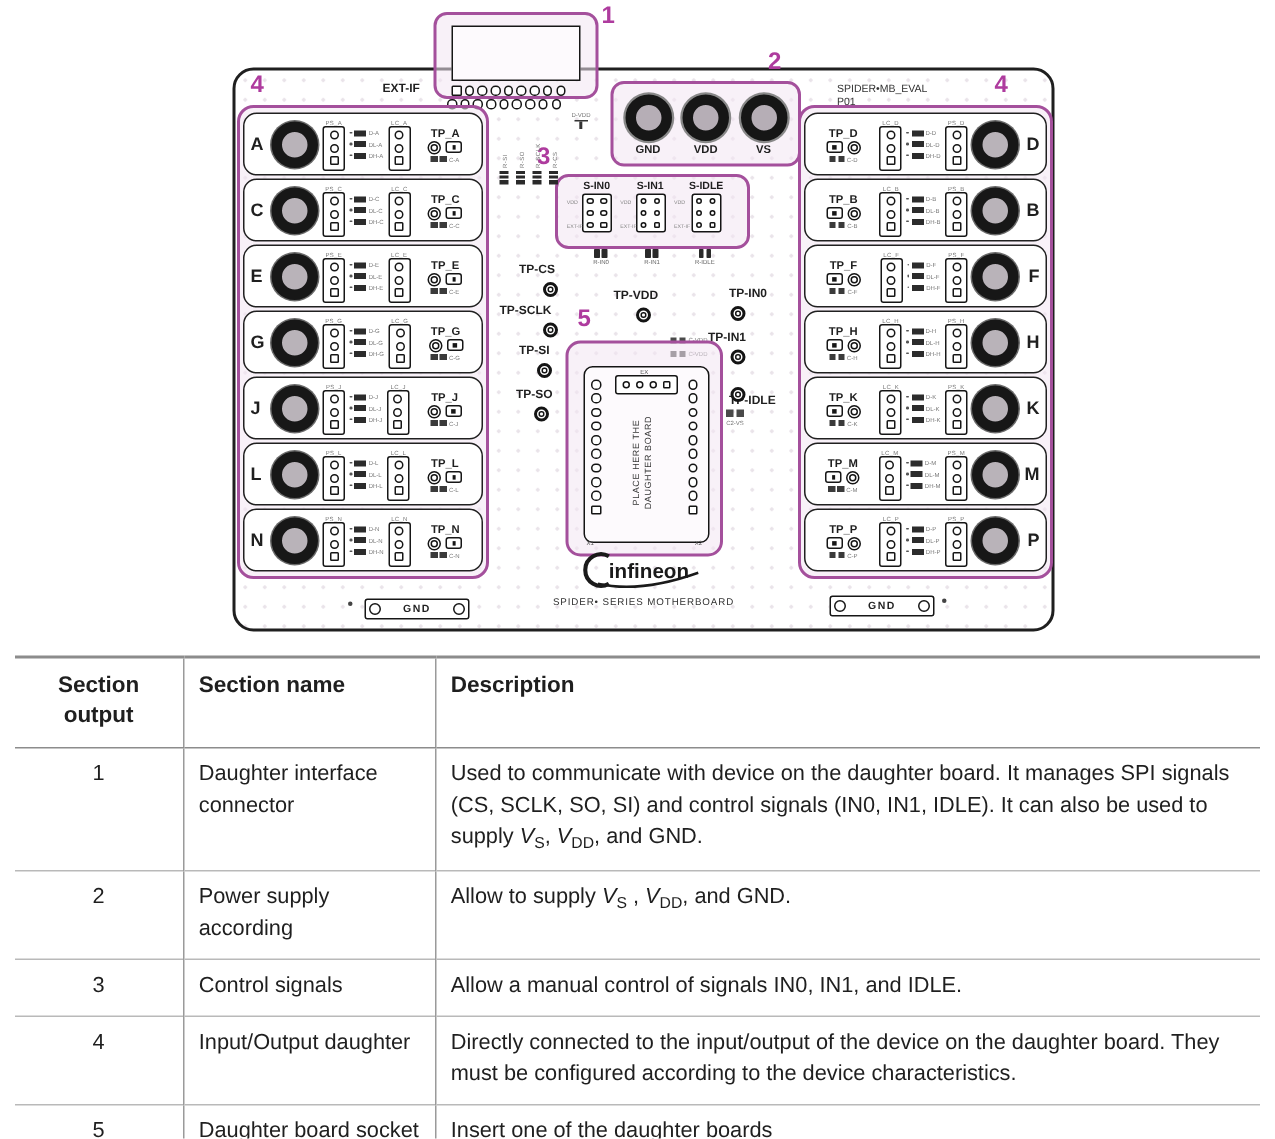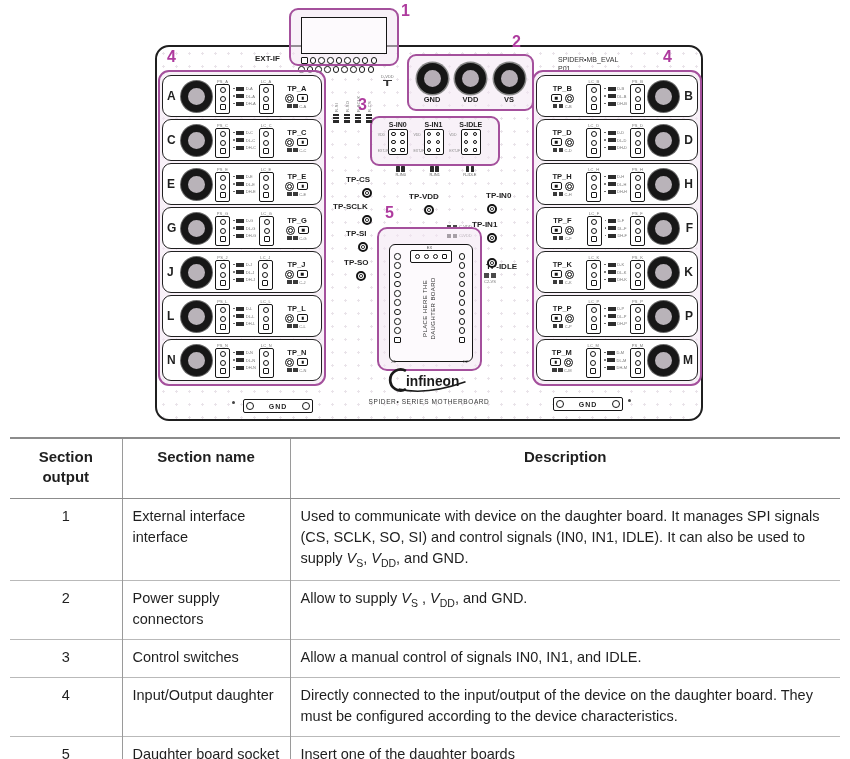--- a/index.html
+++ b/index.html
@@ -116,21 +116,21 @@
   .series-label{position:absolute;left:155px;top:398px;width:548px;text-align:center;font-size:6.5px;letter-spacing:.6px;color:#333}
   .gndbar{position:absolute;width:70px;height:14px;border:1.7px solid #161616;border-radius:2px;background:#fff;display:flex;align-items:center;justify-content:space-between;padding:0 2px}
   .gndbar.l{left:243px;top:399px}
   .gndbar.r{left:553px;top:397px}
   .gdot{width:8px;height:8px;border:1.7px solid #161616;border-radius:50%}
   .glab{font-size:7px;font-weight:bold;letter-spacing:1px}
   .pt{position:absolute;width:3px;height:3px;background:#444;border-radius:50%}
 
   
   .tbl{position:absolute;left:10px;top:437px;width:830px;border-collapse:collapse;font-size:14.5px;color:#1f1f1f}
-  .tbl th{font-size:15px;font-weight:bold;text-align:center;vertical-align:top;padding:8px 10px 12px;border-top:2px solid #8c8c8c;border-bottom:1.5px solid #8c8c8c;line-height:1.3}
+  .tbl th{font-size:15px;font-weight:bold;text-align:left;vertical-align:top;padding:8px 10px 12px;border-top:2px solid #8c8c8c;border-bottom:1.5px solid #8c8c8c;line-height:1.3}
   .tbl th:first-child{text-align:center}
   .tbl td{vertical-align:top;padding:7px 10px 9px;border-top:1.2px solid #b9b9b9;line-height:1.45}
   .tbl tbody tr:first-child td{border-top:none}
   .tbl tbody tr:last-child td{border-bottom:2px solid #8c8c8c}
   .tbl th + th, .tbl td + td{border-left:1px solid #9a9a9a}
   .c-num{text-align:center}
   .iv{font-style:italic}
   .sb{font-size:10.5px;vertical-align:-3.5px}
 </style>
 </head>
@@ -740,20 +740,70 @@
               <span class="clab">C-N</span>
             </span>
           </span>
         </div>
       </div>
 
     <div class="mag-box chanbox right">
 
         <div class="chan-row">
           <span class="tpa">
+            <span class="tlab">TP_D</span>
+            <span class="trow">
+              <span class="chip"></span>
+              <span class="tpr"></span>
+            </span>
+            <span class="sqpair">
+              <b></b>
+              <b></b>
+              <span class="clab">C-D</span>
+            </span>
+          </span>
+          <span class="hdrcol">
+            <span class="hlab">LC_D</span>
+            <span class="pinhdr">
+              <i></i>
+              <i></i>
+              <i></i>
+            </span>
+          </span>
+          <span class="comps">
+            <span class="crow">
+              <span class="dot"></span>
+              <span class="bar"></span>
+              <span class="clab">D-D</span>
+            </span>
+            <span class="crow">
+              <span class="dot"></span>
+              <span class="bar"></span>
+              <span class="clab">DL-D</span>
+            </span>
+            <span class="crow">
+              <span class="dot"></span>
+              <span class="bar"></span>
+              <span class="clab">DH-D</span>
+            </span>
+          </span>
+          <span class="hdrcol">
+            <span class="hlab">PS_D</span>
+            <span class="pinhdr">
+              <i></i>
+              <i></i>
+              <i></i>
+            </span>
+          </span>
+          <span class="jack"></span>
+          <span class="ltr">D</span>
+        </div>
+
+        <div class="chan-row">
+          <span class="tpa">
             <span class="tlab">TP_B</span>
             <span class="trow">
               <span class="chip"></span>
               <span class="tpr"></span>
             </span>
             <span class="sqpair">
               <b></b>
               <b></b>
               <span class="clab">C-B</span>
             </span>
@@ -790,66 +840,66 @@
               <i></i>
               <i></i>
             </span>
           </span>
           <span class="jack"></span>
           <span class="ltr">B</span>
         </div>
 
         <div class="chan-row">
           <span class="tpa">
-            <span class="tlab">TP_D</span>
-            <span class="trow">
-              <span class="chip"></span>
-              <span class="tpr"></span>
-            </span>
-            <span class="sqpair">
-              <b></b>
-              <b></b>
-              <span class="clab">C-D</span>
-            </span>
-          </span>
-          <span class="hdrcol">
-            <span class="hlab">LC_D</span>
-            <span class="pinhdr">
-              <i></i>
-              <i></i>
-              <i></i>
-            </span>
-          </span>
-          <span class="comps">
-            <span class="crow">
-              <span class="dot"></span>
-              <span class="bar"></span>
-              <span class="clab">D-D</span>
-            </span>
-            <span class="crow">
-              <span class="dot"></span>
-              <span class="bar"></span>
-              <span class="clab">DL-D</span>
-            </span>
-            <span class="crow">
-              <span class="dot"></span>
-              <span class="bar"></span>
-              <span class="clab">DH-D</span>
-            </span>
-          </span>
-          <span class="hdrcol">
-            <span class="hlab">PS_D</span>
-            <span class="pinhdr">
-              <i></i>
-              <i></i>
-              <i></i>
-            </span>
-          </span>
-          <span class="jack"></span>
-          <span class="ltr">D</span>
+            <span class="tlab">TP_F</span>
+            <span class="trow">
+              <span class="chip"></span>
+              <span class="tpr"></span>
+            </span>
+            <span class="sqpair">
+              <b></b>
+              <b></b>
+              <span class="clab">C-F</span>
+            </span>
+          </span>
+          <span class="hdrcol">
+            <span class="hlab">LC_F</span>
+            <span class="pinhdr">
+              <i></i>
+              <i></i>
+              <i></i>
+            </span>
+          </span>
+          <span class="comps">
+            <span class="crow">
+              <span class="dot"></span>
+              <span class="bar"></span>
+              <span class="clab">D-F</span>
+            </span>
+            <span class="crow">
+              <span class="dot"></span>
+              <span class="bar"></span>
+              <span class="clab">DL-F</span>
+            </span>
+            <span class="crow">
+              <span class="dot"></span>
+              <span class="bar"></span>
+              <span class="clab">DH-F</span>
+            </span>
+          </span>
+          <span class="hdrcol">
+            <span class="hlab">PS_F</span>
+            <span class="pinhdr">
+              <i></i>
+              <i></i>
+              <i></i>
+            </span>
+          </span>
+          <span class="jack"></span>
+          <span class="ltr">F</span>
         </div>
 
         <div class="chan-row">
           <span class="tpa">
             <span class="tlab">TP_H</span>
             <span class="trow">
               <span class="chip"></span>
               <span class="tpr"></span>
             </span>
             <span class="sqpair">
@@ -890,70 +940,20 @@
               <i></i>
               <i></i>
             </span>
           </span>
           <span class="jack"></span>
           <span class="ltr">H</span>
         </div>
 
         <div class="chan-row">
           <span class="tpa">
-            <span class="tlab">TP_F</span>
-            <span class="trow">
-              <span class="chip"></span>
-              <span class="tpr"></span>
-            </span>
-            <span class="sqpair">
-              <b></b>
-              <b></b>
-              <span class="clab">C-F</span>
-            </span>
-          </span>
-          <span class="hdrcol">
-            <span class="hlab">LC_F</span>
-            <span class="pinhdr">
-              <i></i>
-              <i></i>
-              <i></i>
-            </span>
-          </span>
-          <span class="comps">
-            <span class="crow">
-              <span class="dot"></span>
-              <span class="bar"></span>
-              <span class="clab">D-F</span>
-            </span>
-            <span class="crow">
-              <span class="dot"></span>
-              <span class="bar"></span>
-              <span class="clab">DL-F</span>
-            </span>
-            <span class="crow">
-              <span class="dot"></span>
-              <span class="bar"></span>
-              <span class="clab">DH-F</span>
-            </span>
-          </span>
-          <span class="hdrcol">
-            <span class="hlab">PS_F</span>
-            <span class="pinhdr">
-              <i></i>
-              <i></i>
-              <i></i>
-            </span>
-          </span>
-          <span class="jack"></span>
-          <span class="ltr">F</span>
-        </div>
-
-        <div class="chan-row">
-          <span class="tpa">
             <span class="tlab">TP_K</span>
             <span class="trow">
               <span class="chip"></span>
               <span class="tpr"></span>
             </span>
             <span class="sqpair">
               <b></b>
               <b></b>
               <span class="clab">C-K</span>
             </span>
@@ -990,20 +990,70 @@
               <i></i>
               <i></i>
             </span>
           </span>
           <span class="jack"></span>
           <span class="ltr">K</span>
         </div>
 
         <div class="chan-row">
           <span class="tpa">
+            <span class="tlab">TP_M</span>
+            <span class="trow">
+              <span class="chip"></span>
+              <span class="tpr"></span>
+            </span>
+            <span class="sqpair">
+              <b></b>
+              <b></b>
+              <span class="clab">C-M</span>
+            </span>
+          </span>
+          <span class="hdrcol">
+            <span class="hlab">LC_M</span>
+            <span class="pinhdr">
+              <i></i>
+              <i></i>
+              <i></i>
+            </span>
+          </span>
+          <span class="comps">
+            <span class="crow">
+              <span class="dot"></span>
+              <span class="bar"></span>
+              <span class="clab">D-M</span>
+            </span>
+            <span class="crow">
+              <span class="dot"></span>
+              <span class="bar"></span>
+              <span class="clab">DL-M</span>
+            </span>
+            <span class="crow">
+              <span class="dot"></span>
+              <span class="bar"></span>
+              <span class="clab">DH-M</span>
+            </span>
+          </span>
+          <span class="hdrcol">
+            <span class="hlab">PS_M</span>
+            <span class="pinhdr">
+              <i></i>
+              <i></i>
+              <i></i>
+            </span>
+          </span>
+          <span class="jack"></span>
+          <span class="ltr">M</span>
+        </div>
+
+        <div class="chan-row">
+          <span class="tpa">
             <span class="tlab">TP_P</span>
             <span class="trow">
               <span class="chip"></span>
               <span class="tpr"></span>
             </span>
             <span class="sqpair">
               <b></b>
               <b></b>
               <span class="clab">C-P</span>
             </span>
@@ -1036,70 +1086,20 @@
           <span class="hdrcol">
             <span class="hlab">PS_P</span>
             <span class="pinhdr">
               <i></i>
               <i></i>
               <i></i>
             </span>
           </span>
           <span class="jack"></span>
           <span class="ltr">P</span>
-        </div>
-
-        <div class="chan-row">
-          <span class="tpa">
-            <span class="tlab">TP_M</span>
-            <span class="trow">
-              <span class="chip"></span>
-              <span class="tpr"></span>
-            </span>
-            <span class="sqpair">
-              <b></b>
-              <b></b>
-              <span class="clab">C-M</span>
-            </span>
-          </span>
-          <span class="hdrcol">
-            <span class="hlab">LC_M</span>
-            <span class="pinhdr">
-              <i></i>
-              <i></i>
-              <i></i>
-            </span>
-          </span>
-          <span class="comps">
-            <span class="crow">
-              <span class="dot"></span>
-              <span class="bar"></span>
-              <span class="clab">D-M</span>
-            </span>
-            <span class="crow">
-              <span class="dot"></span>
-              <span class="bar"></span>
-              <span class="clab">DL-M</span>
-            </span>
-            <span class="crow">
-              <span class="dot"></span>
-              <span class="bar"></span>
-              <span class="clab">DH-M</span>
-            </span>
-          </span>
-          <span class="hdrcol">
-            <span class="hlab">PS_M</span>
-            <span class="pinhdr">
-              <i></i>
-              <i></i>
-              <i></i>
-            </span>
-          </span>
-          <span class="jack"></span>
-          <span class="ltr">M</span>
         </div>
       </div>
 
     <div class="logo-wrap">
       <svg viewBox="0 0 96 30" width="88" height="28">
         <path d="M25 5 A 11.5 11.5 0 1 0 25 25" fill="none" stroke="#1a1a1a" stroke-width="3"></path>
         <path d="M17 25 Q 48 32 90 17" fill="none" stroke="#1a1a1a" stroke-width="1.8"></path>
         <text x="25" y="21" font-size="15" font-weight="bold" font-family="Liberation Sans, sans-serif" fill="#1a1a1a">infineon</text>
       </svg>
     </div>
@@ -1129,33 +1129,33 @@
       <tr>
         <th>Section output</th>
         <th>Section name</th>
         <th>Description</th>
       </tr>
     </thead>
     <tbody>
 
         <tr>
           <td class="c-num">1</td>
-          <td>External interface interface</td>
+          <td>Daughter interface connector</td>
           <td><span>Used to communicate with device on the daughter board. It manages SPI signals (CS, SCLK, SO, SI) and control signals (IN0, IN1, IDLE). It can also be used to supply </span><span class="iv">V</span><span class="sb">S</span><span>, </span><span class="iv">V</span><span class="sb">DD</span><span>, and GND.</span></td>
         </tr>
 
         <tr>
           <td class="c-num">2</td>
-          <td>Power supply connectors</td>
+          <td>Power supply according</td>
           <td><span>Allow to supply </span><span class="iv">V</span><span class="sb">S</span><span> , </span><span class="iv">V</span><span class="sb">DD</span><span>, and GND.</span></td>
         </tr>
 
         <tr>
           <td class="c-num">3</td>
-          <td>Control switches</td>
+          <td>Control signals</td>
           <td><span>Allow a manual control of signals IN0, IN1, and IDLE.</span></td>
         </tr>
 
         <tr>
           <td class="c-num">4</td>
           <td>Input/Output daughter</td>
           <td><span>Directly connected to the input/output of the device on the daughter board. They must be configured according to the device characteristics.</span></td>
         </tr>
 
         <tr>

